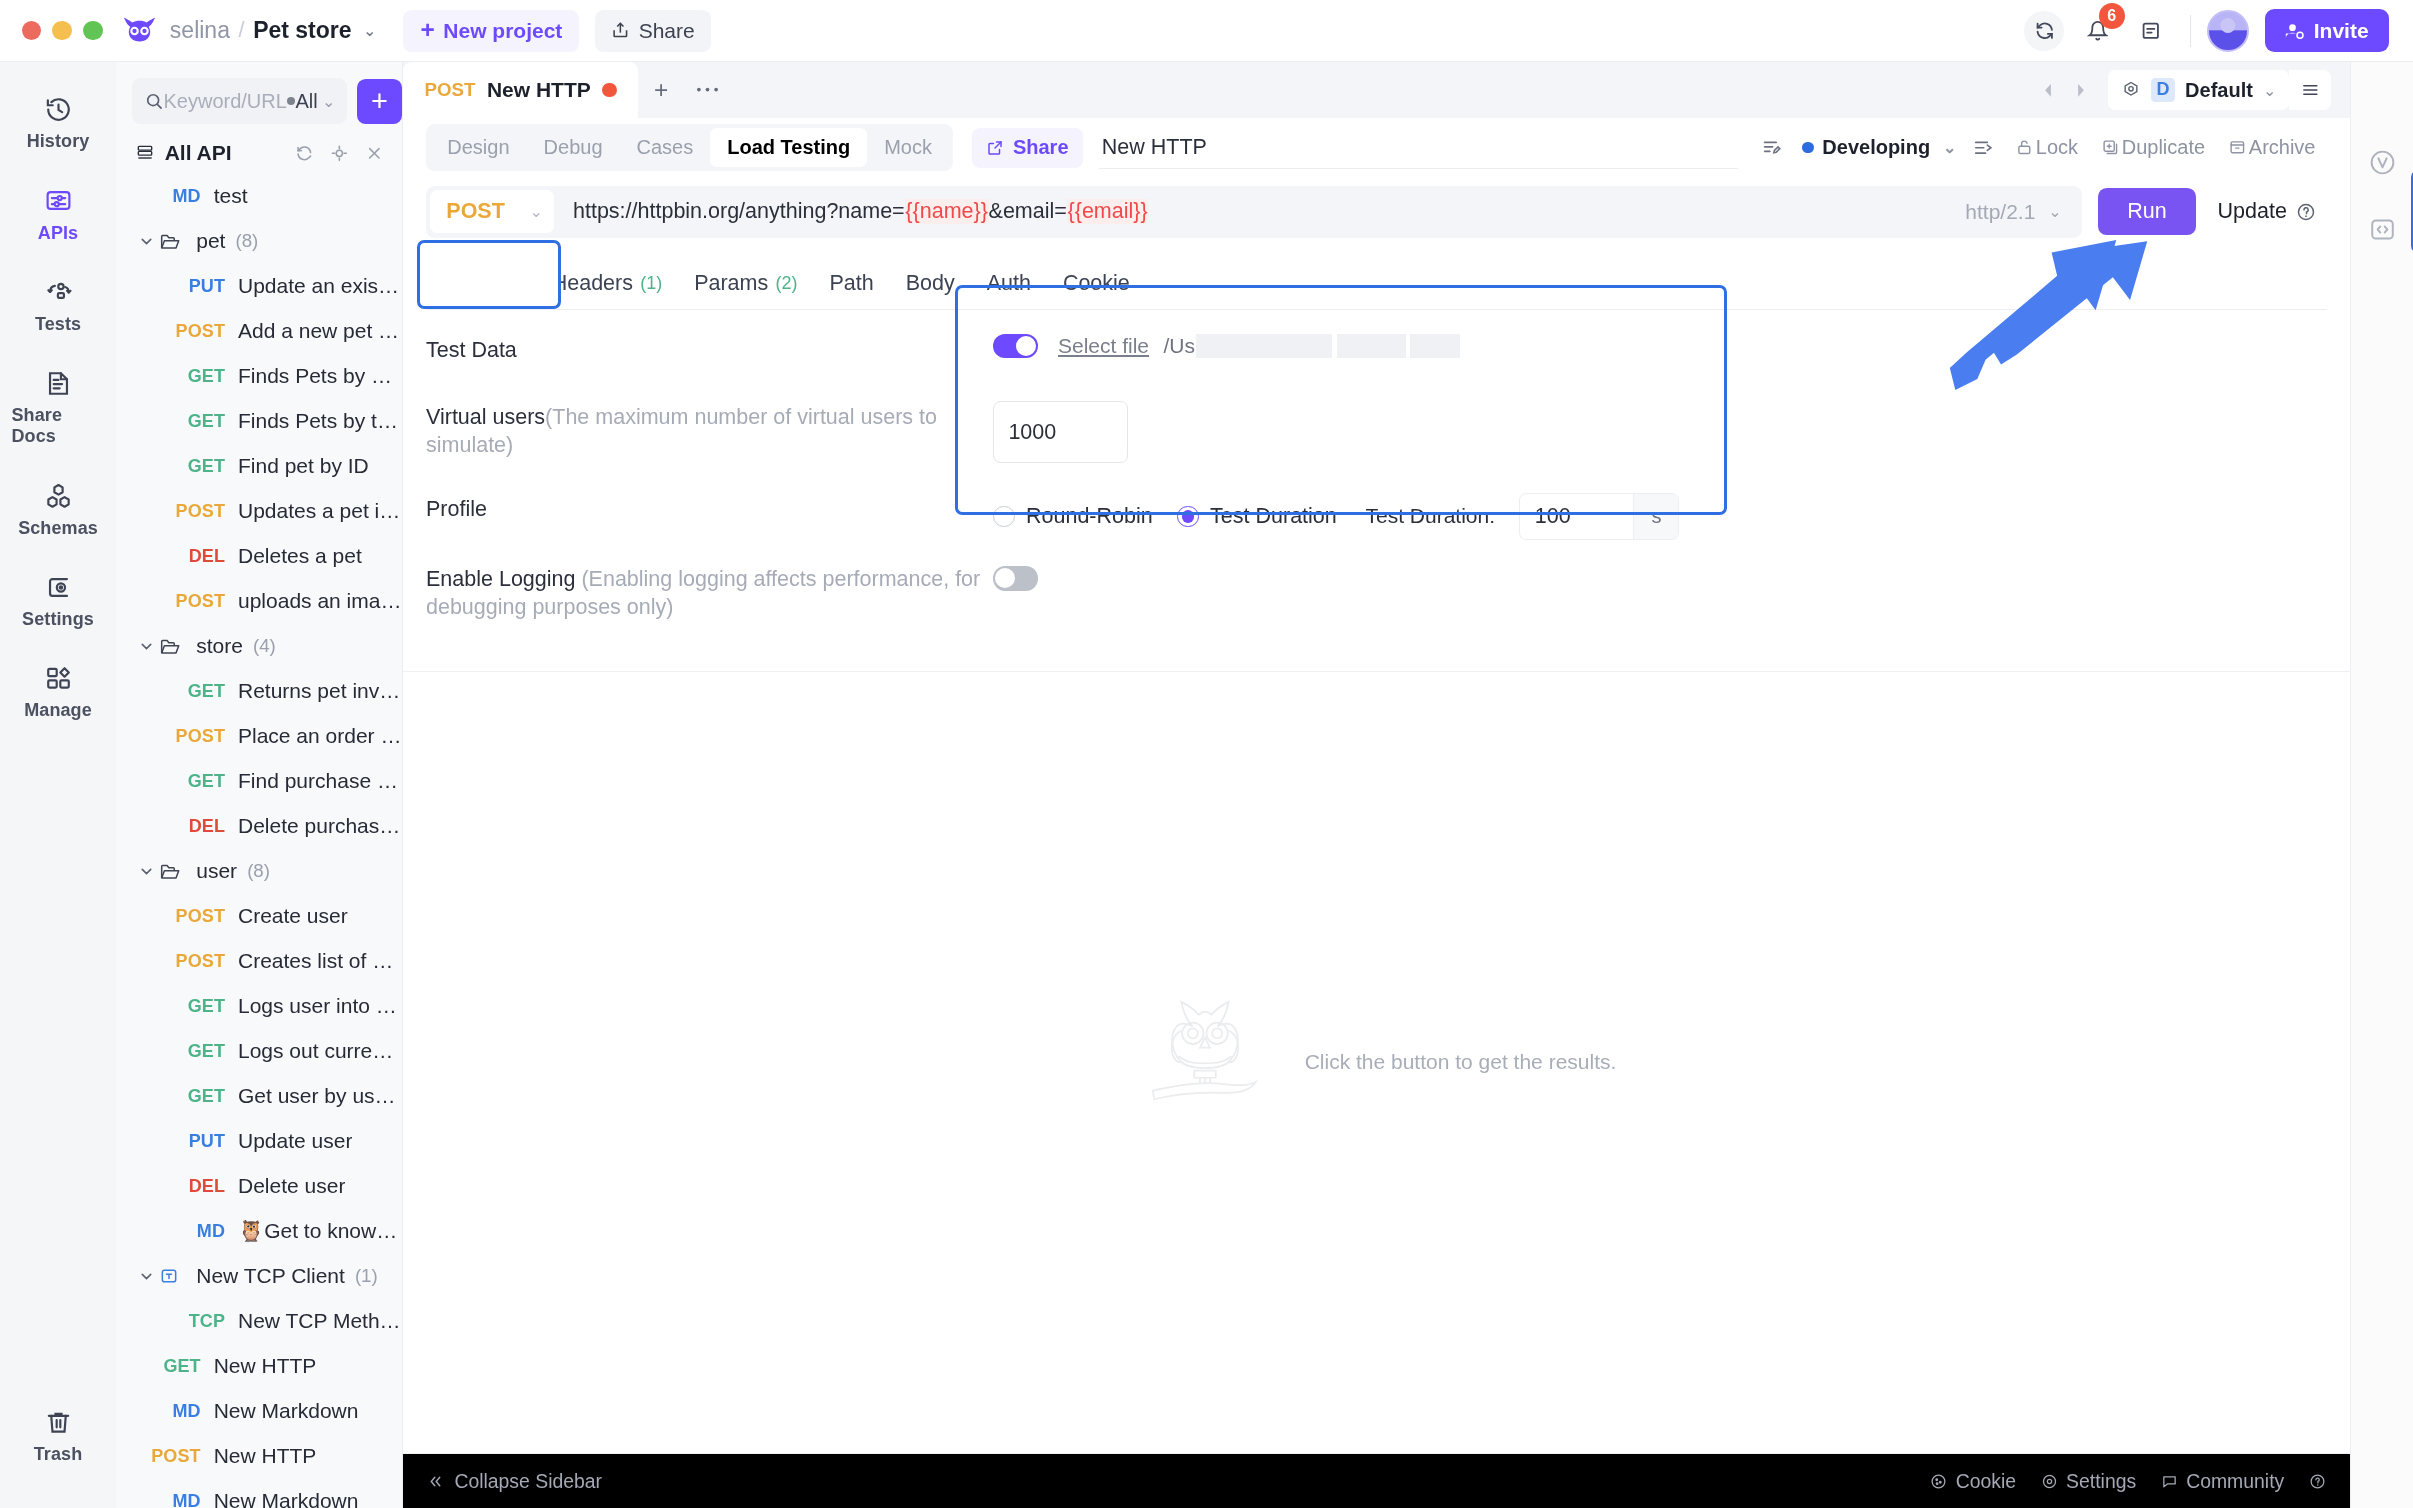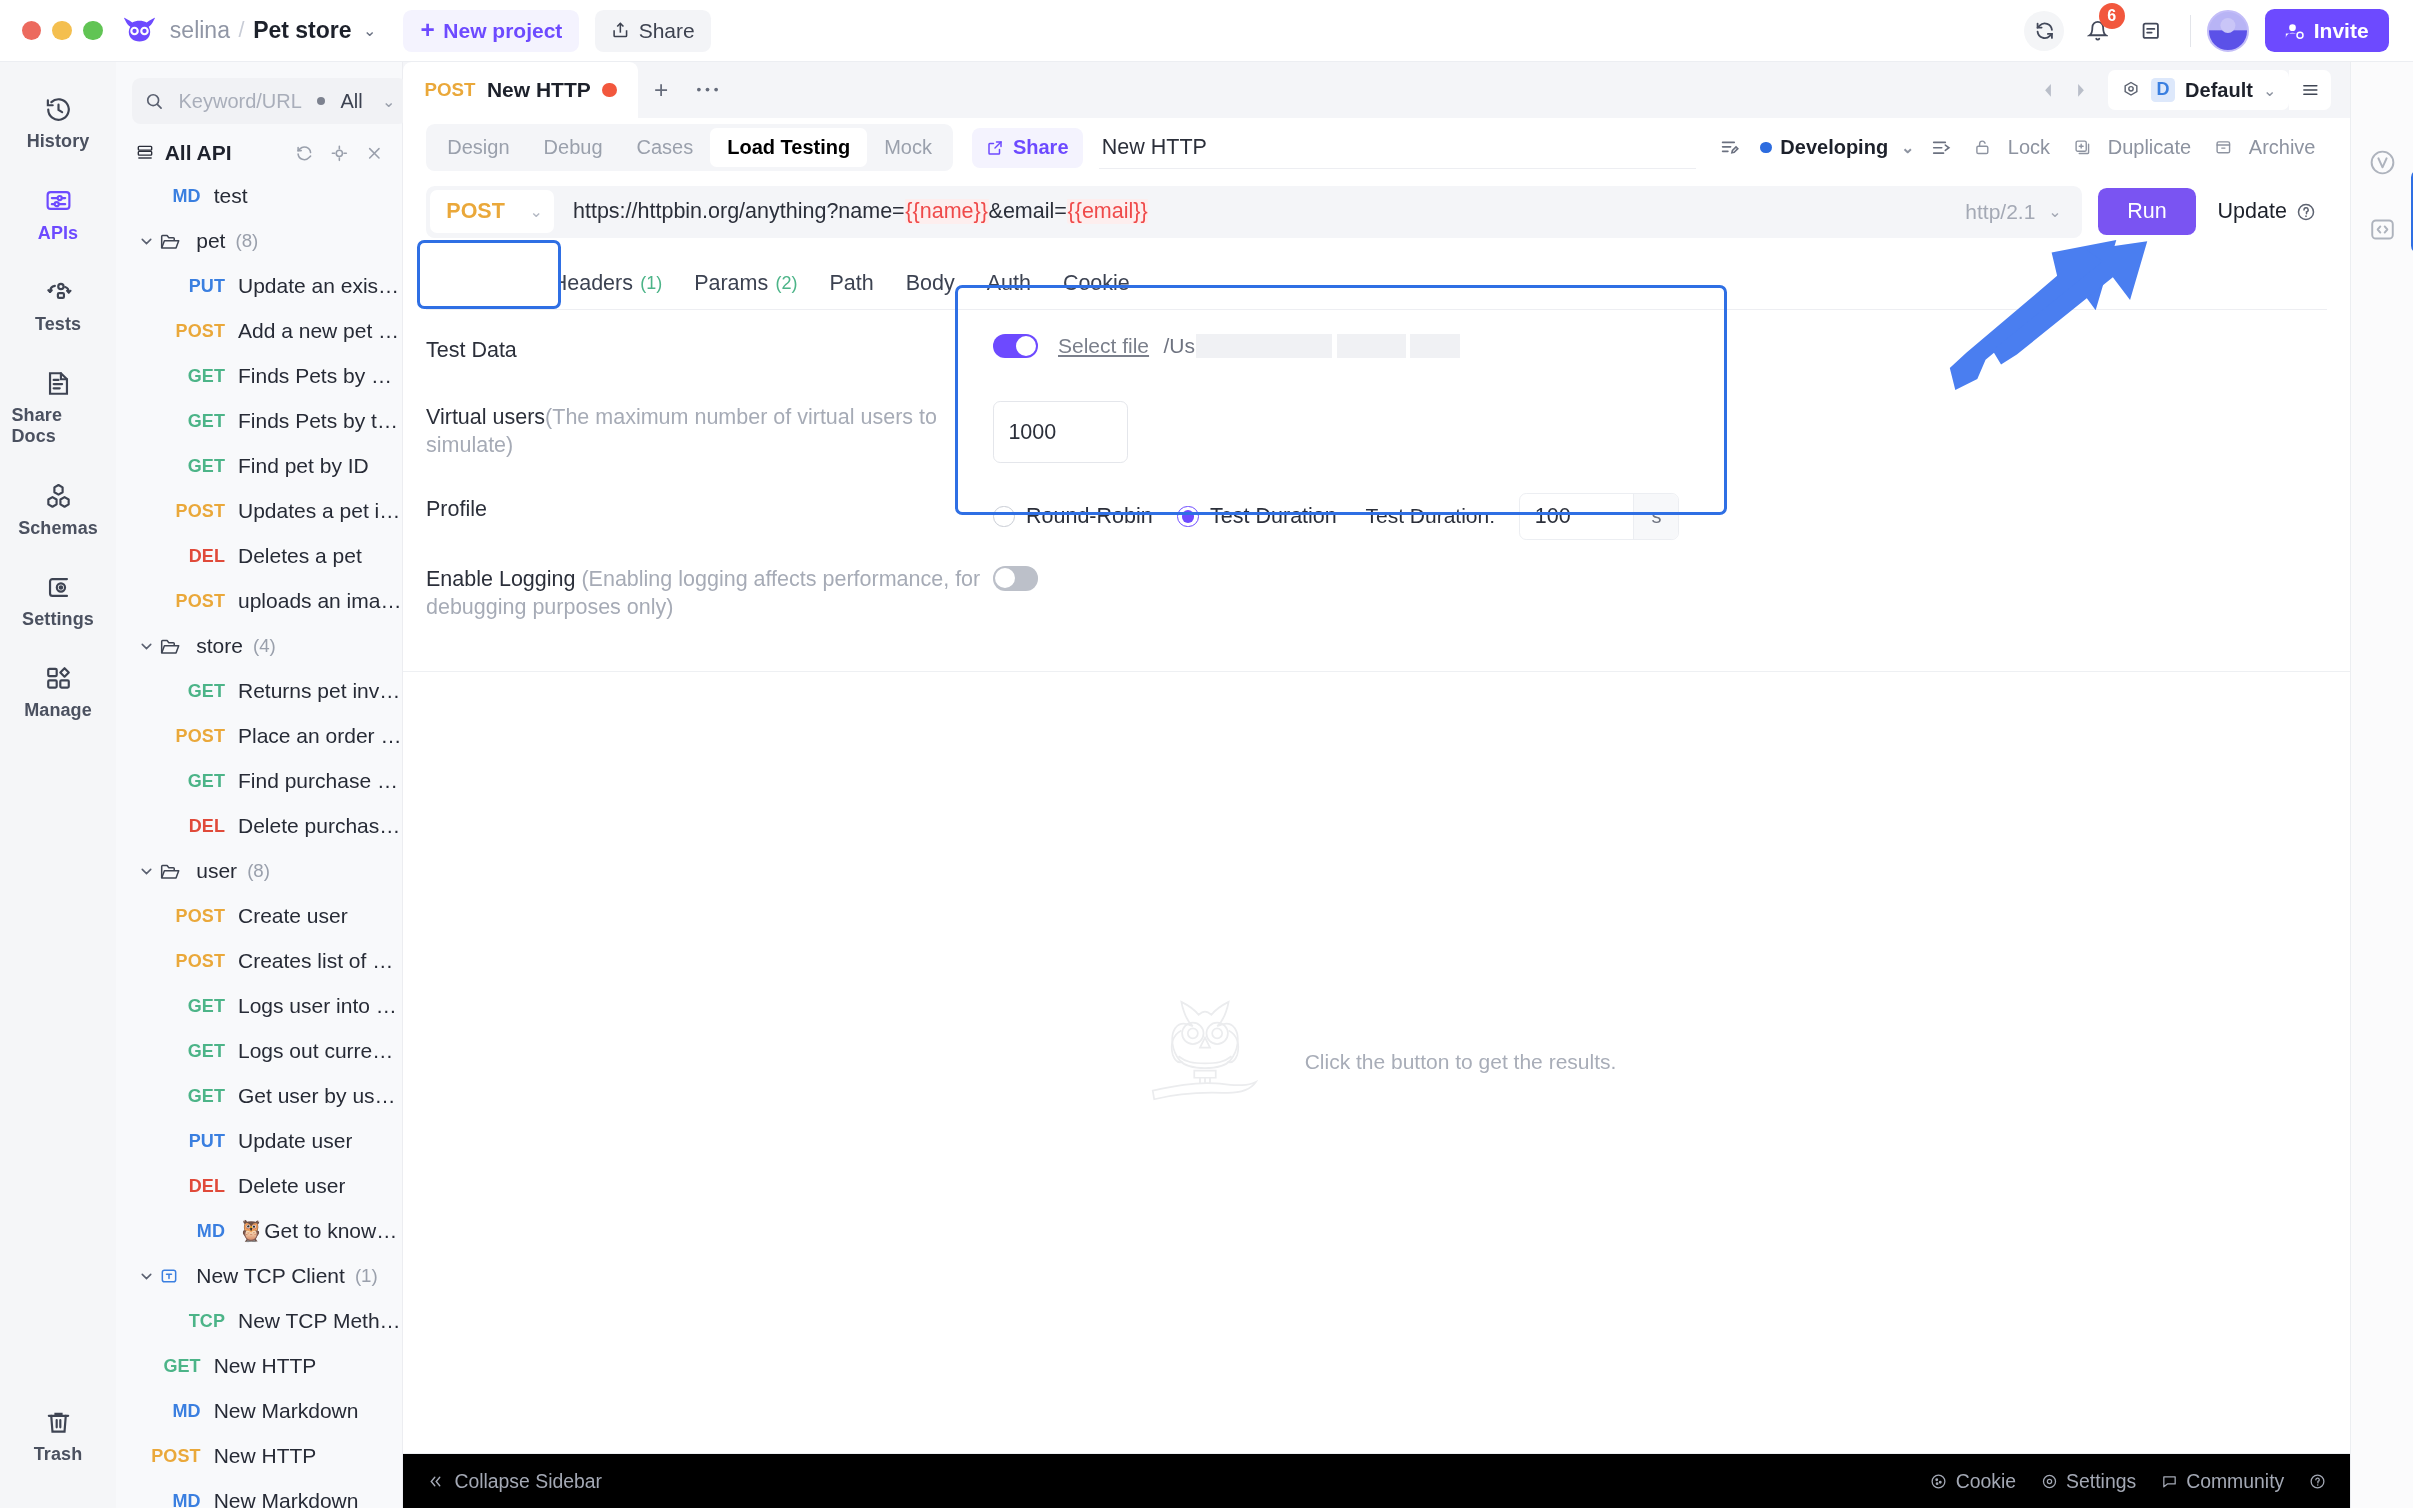--- a/index.html
+++ b/index.html
@@ -98,21 +98,21 @@
 
   
   .sidebar {
     width: 287px; flex: 0 0 287px; background: #f8f9fb;
     display: flex; flex-direction: column; min-height: 0;
     border-right: 0.7px solid #ecedf1;
   }
   .search-row { display: flex; align-items: center; gap: 10px; padding: 16px 16px 10px 16px; }
   .search-box {
     flex: 1; height: 46px; background: #f1f2f5; border-radius: 8.6px;
-    display: flex; align-items: center; padding: 0 11.5px; gap: 15px;
+    display: flex; align-items: center; padding: 0 11.5px; gap: 0;
   }
   .search-box .ph { color: #a9aeba; font-size: 20px; flex: 1; }
   .filter-dot { width: 8.6px; height: 8.6px; border-radius: 50%; background: #7d828f; }
   .filter-lbl { font-size: 20px; color: #3c4251; }
   .addbtn {
     width: 45px; height: 45px; border-radius: 8.6px; background: #6d4aff; color:#fff;
     display:flex; align-items:center; justify-content:center; font-size: 29px; cursor: pointer;
     flex: 0 0 45px;
   }
   .allapi {
@@ -195,21 +195,21 @@
     font-size: 21.5px; color: #2b2f3a; border-bottom: 0.7px solid #edeef2; padding-left: 2.9px;
   }
   .tbr { display: flex; align-items: center; gap: 0; padding-left: 14.4px; }
   .tbr-ic { width: 40px; display:flex; align-items:center; justify-content:center; color:#6b7180; cursor:pointer;}
   .status-chip {
     display: flex; align-items: center; gap: 8.6px; padding: 0 7.2px 0 10px; height: 36px;
     font-size: 20px; color: #1d212b; font-weight: 600; cursor: pointer;
   }
   .status-chip .sd { width: 11.5px; height: 11.5px; border-radius: 50%; background: #2d6cdf; }
   .tbr-txt {
-    display: flex; align-items: center; gap: 16px; padding: 0 11.5px; height: 36px;
+    display: flex; align-items: center; gap: 2px; padding: 0 11.5px; height: 36px;
     font-size: 20px; color: #8d93a0; cursor: pointer;
   }
 
   
   .urlrow { padding: 0 23px; display: flex; align-items: center; height: 69px; position: relative; }
   .urlbar {
     flex: 1; height: 52px; background: #f4f5f8; border-radius: 8.6px;
     display: flex; align-items: center; padding: 0 4.3px 0 4.3px;
   }
   .methodsel {

